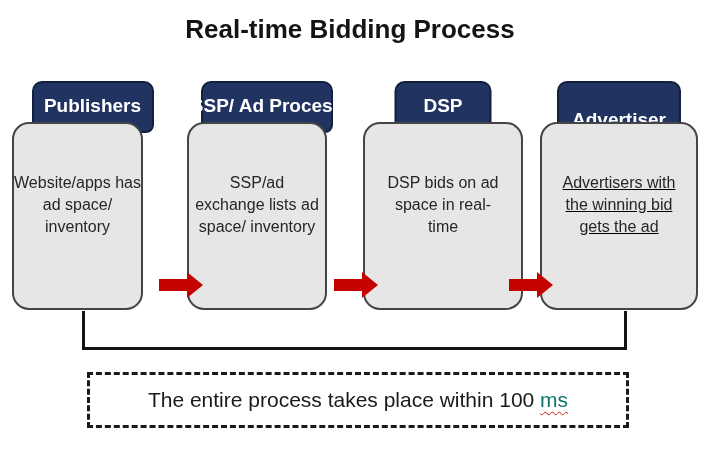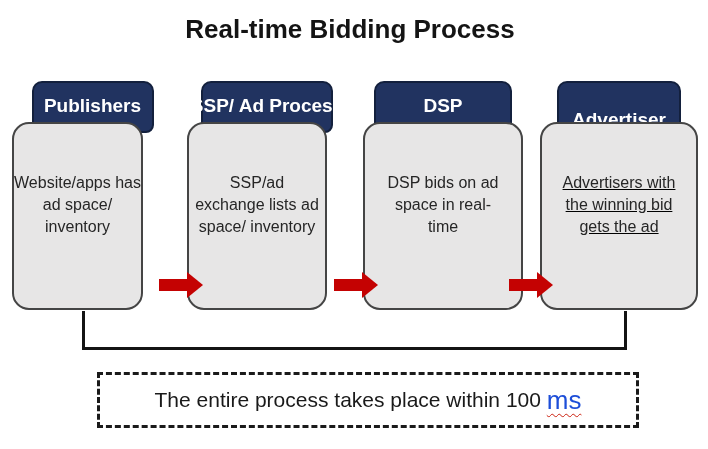--- a/index.html
+++ b/index.html
@@ -73,21 +73,21 @@
   }
 
   
   .stage-1 { left: 12px;  width: 161px; }
   .stage-1 .stage-header { width: 122px; }
   .stage-1 .stage-body   { width: 131px; }
   .stage-2 { left: 187px; width: 160px; }
   .stage-2 .stage-header { width: 132px; }
   .stage-2 .stage-body   { width: 140px; }
   .stage-3 { left: 363px; width: 160px; }
-  .stage-3 .stage-header { width: 138px; }
+  .stage-3 .stage-header { width: 97px; }
   .stage-3 .stage-body   { width: 160px; }
   .stage-4 { left: 540px; width: 158px; }
   .stage-4 .stage-header { width: 124px; align-items: flex-end; }
   .stage-4 .stage-body   { width: 158px; text-decoration: underline; }
 
   
   .flow-arrow {
     position: absolute;
     top: 272px;
     width: 44px;
@@ -114,38 +114,38 @@
 
   
   .bracket-line { position: absolute; background: #141414; z-index: 0; }
   .bracket-left  { left: 82px;  top: 311px; width: 3px;  height: 39px; }
   .bracket-right { left: 624px; top: 311px; width: 3px;  height: 39px; }
   .bracket-bottom{ left: 82px;  top: 347px; width: 545px; height: 3px; }
 
   
   .footer-note {
     position: absolute;
-    left: 97px;
+    left: 87px;
     top: 372px;
     width: 542px;
     height: 56px;
     border: 3px dashed #1a1a1a;
     display: flex;
     align-items: center;
     justify-content: center;
     background: #ffffff;
   }
   .footer-note .note-text {
     font-size: 21px;
     color: #1a1a1a;
     white-space: pre;
   }
   .footer-note .note-unit {
-    font-size: 26px;
-    color: #1d4ed8;
+    font-size: 21px;
+    color: #0f766e;
     text-decoration: underline;
     text-decoration-style: wavy;
     text-decoration-color: #cc2211;
     text-decoration-thickness: 1px;
     text-underline-offset: 4px;
   }
 </style>
 </head>
 <body>
 

